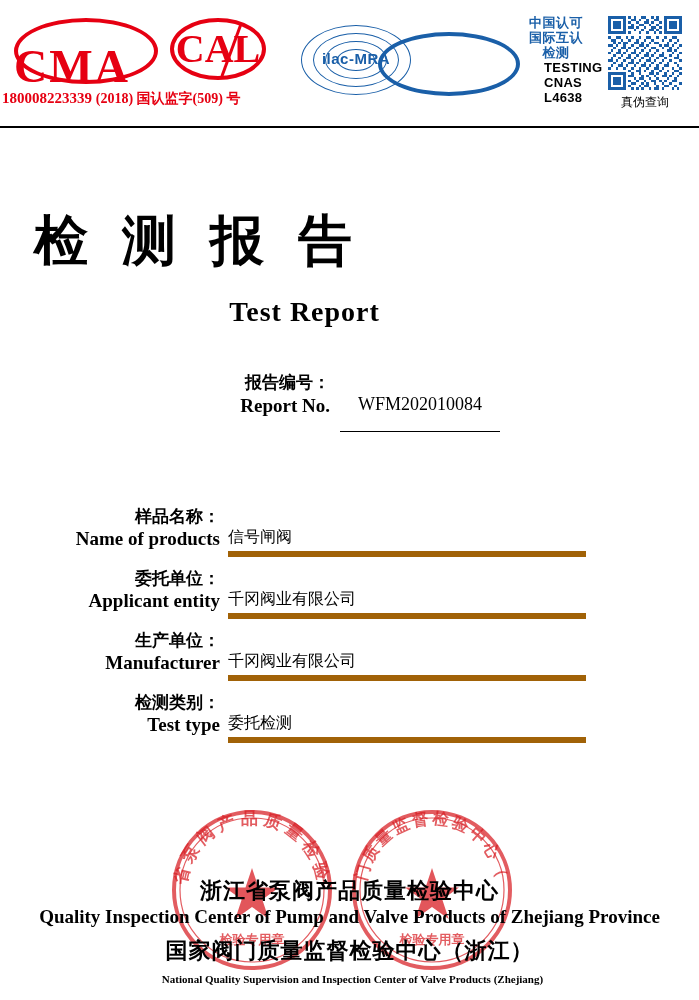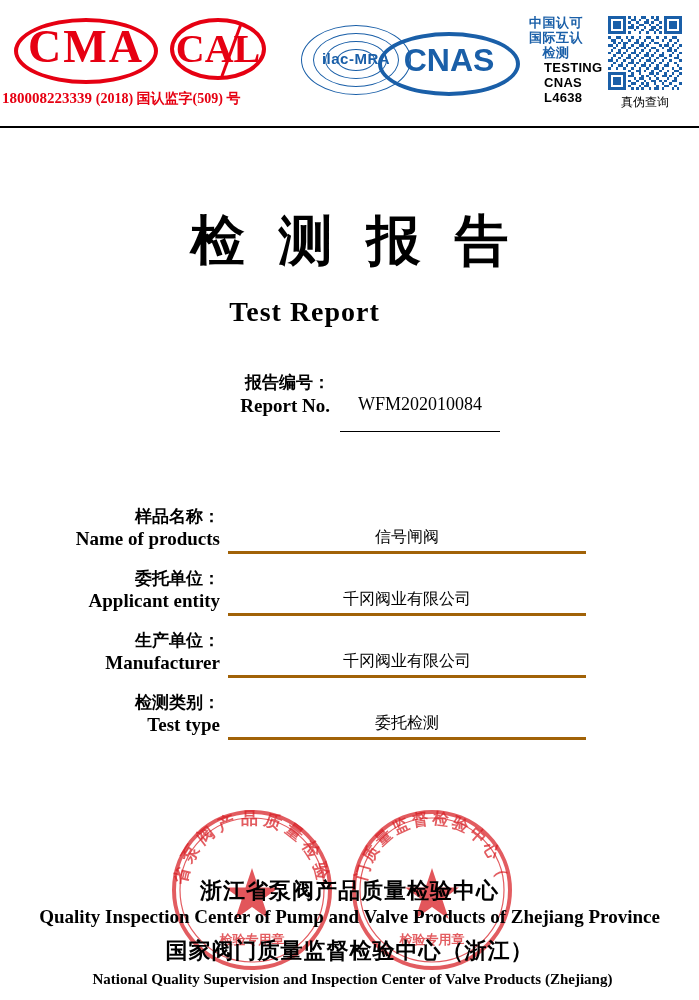--- a/index.html
+++ b/index.html
@@ -39,25 +39,25 @@
     top: 0;
     width: 144px;
     height: 66px;
     border: 4px solid #e60012;
     border-radius: 50%/50%;
     box-sizing: border-box;
   }
   .cma-letters {
     position: absolute;
     left: 0;
-    top: 0;
+    top: 20px;
     width: 144px;
     height: 58px;
     line-height: 58px;
-    text-align: center;
+    text-align: left;
     font-family: "Liberation Serif", serif;
     font-weight: bold;
     font-size: 46px;
     letter-spacing: 2px;
     color: #e60012;
   }
   .cma-num {
     position: absolute;
     left: -12px;
     top: 72px;
@@ -227,21 +227,20 @@
     height: 2px;
     background: #000;
   }
 
   
   .title-cn {
     position: absolute;
     top: 205px;
     left: 0;
     width: 699px;
-    text-align: center;
     font-family: "DejaVu Sans", sans-serif;
     font-weight: bold;
     font-size: 54px;
     letter-spacing: 34px;
     text-indent: 34px;
     color: #000;
   }
   .title-en {
     position: absolute;
     top: 296px;
@@ -320,23 +319,22 @@
   .field-labels .en {
     font-family: "Liberation Serif", serif;
     font-size: 19px;
     line-height: 24px;
   }
   .field-value {
     position: absolute;
     left: 228px;
     top: 22px;
     width: 358px;
-    border-bottom: 3px solid #a16207;
+    border-bottom: 6px solid #a16207;
     padding-bottom: 3px;
-    text-align: center;
     font-family: Liberation Sans, sans-serif;
     font-size: 16px;
   }
 
   
   .stamp {
     position: absolute;
     width: 168px;
     height: 168px;
     pointer-events: none;
@@ -368,21 +366,21 @@
   .footer .f-cn2 {
     font-family: "DejaVu Sans", sans-serif;
     font-size: 22px;
     font-weight: bold;
     letter-spacing: 1px;
     line-height: 34px;
     margin-top: 6px;
   }
   .footer .f-en2 {
     font-family: "Liberation Serif", serif;
-    font-size: 15px;
+    font-size: 11px;
     font-weight: bold;
     line-height: 22px;
     padding-left: 6px;
   }
 </style>
 </head>
 <body>
 
 <div class="header">
 
@@ -403,21 +401,20 @@
 
   <div class="ilac">
     <div class="ilac-arcs">
       <span style="width:110px;height:70px;"></span>
       <span style="width:86px;height:54px;"></span>
       <span style="width:62px;height:38px;"></span>
       <span style="width:38px;height:22px;"></span>
     </div>
     <div class="ilac-label">ilac-MRA</div>
     <div class="cnas-ellipse"></div>
-    <div class="cnas-text">CNAS</div>
   </div>
 
   <div class="cnas-cn">
     <div class="line-blue">中国认可</div>
     <div class="line-blue">国际互认</div>
     <div class="line-blue">检测</div>
     <div class="line-black">TESTING</div>
     <div class="line-black">CNAS L4638</div>
   </div>
 

